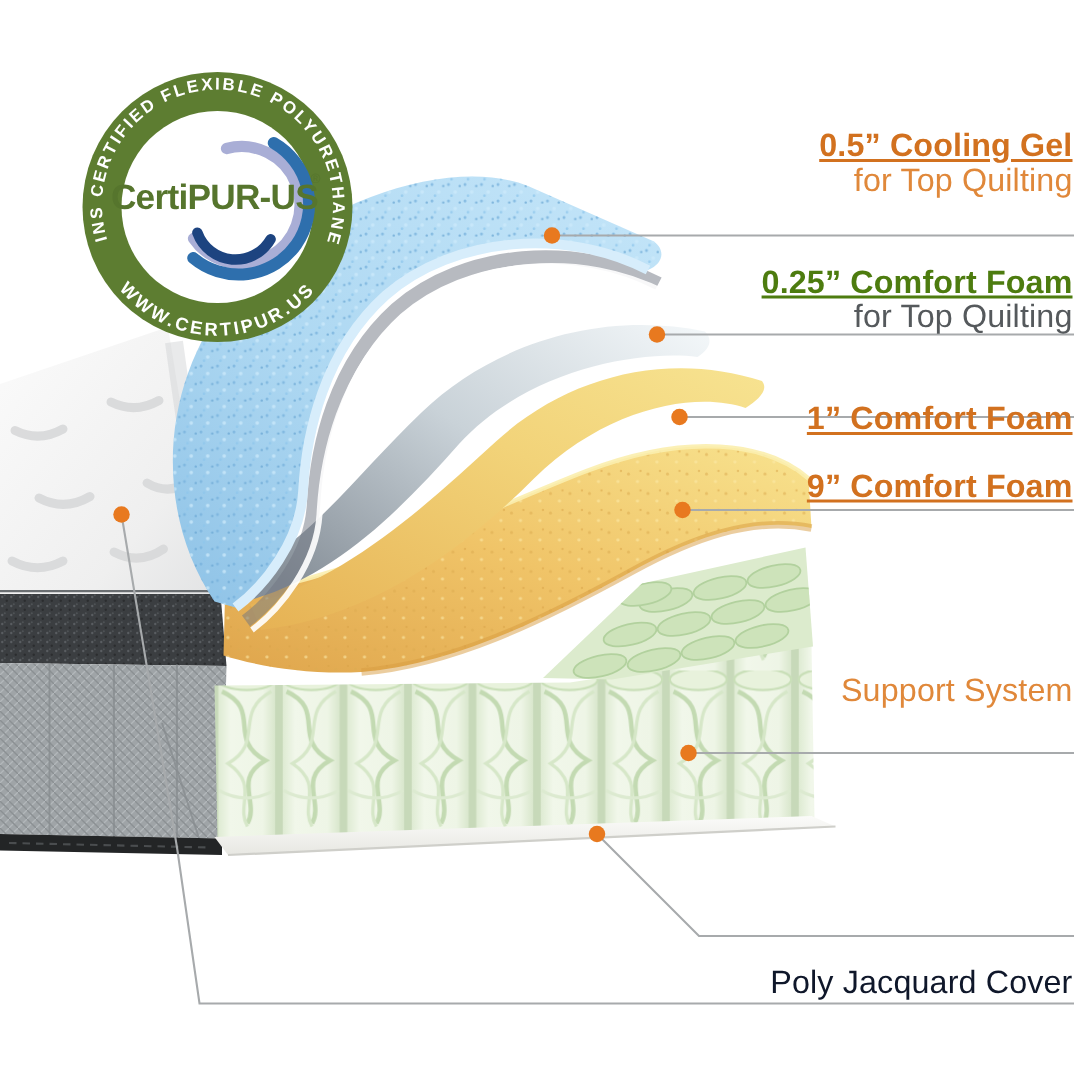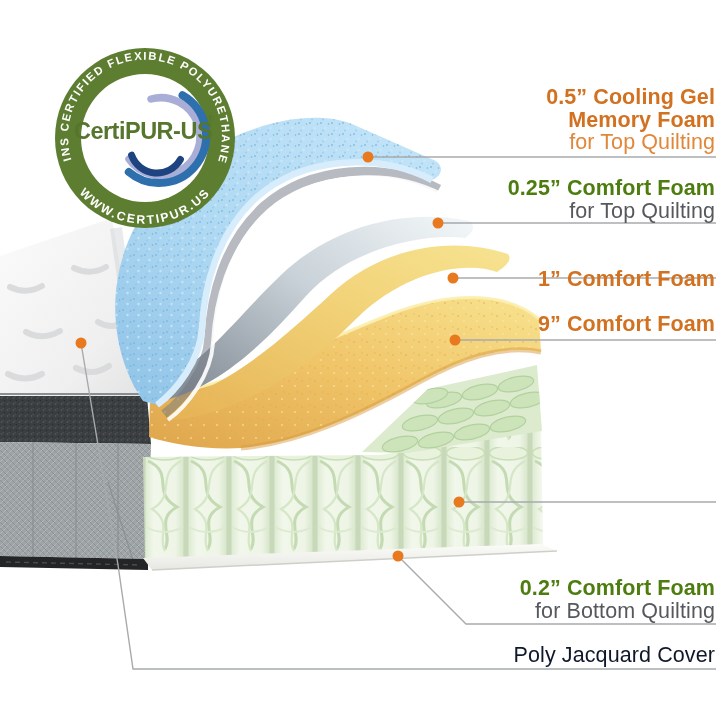--- a/index.html
+++ b/index.html
@@ -3,21 +3,21 @@
 <meta charset="utf-8">
 <title>Mattress Layers Diagram</title>
 <style>
   html,body{margin:0;padding:0;background:#fff;}
   #stage{position:relative;width:720px;height:720px;background:#fff;overflow:hidden;
          font-family:"Liberation Sans", sans-serif;}
   #art{position:absolute;left:0;top:0;}
   .label{position:absolute;right:5px;text-align:right;line-height:22.5px;font-size:21.5px;
          letter-spacing:.1px;white-space:nowrap;}
   .label span{display:block;}
-  .label .b{font-weight:bold;}
+  .label .b{font-weight:bold;text-decoration:underline;}
   .orange .b{color:#d2711f;}
   .orange .r{color:#e0883a;}
   .dark .b{color:#4d7c0f;}
   .dark .r{color:#55595c;}
   .darkreg .r{color:#0f172a;}
 </style>
 </head>
 <body>
 
 <div id="stage">
@@ -206,36 +206,32 @@
   <circle cx="453" cy="278" r="5.5"></circle>
   <circle cx="455" cy="340" r="5.5"></circle>
   <circle cx="459" cy="502" r="5.5"></circle>
   <circle cx="398" cy="556" r="5.5"></circle>
   <circle cx="81" cy="343" r="5.5"></circle>
 </g>
 </svg>
 
 <div class="label orange" style="top:86px">
   <span class="b">0.5” Cooling Gel</span>
-  <span class="b">Memory Foam</span>
   <span class="r">for Top Quilting</span>
 </div>
 <div class="label dark" style="top:177px">
   <span class="b">0.25” Comfort Foam</span>
   <span class="r">for Top Quilting</span>
 </div>
 <div class="label orange" style="top:268px">
   <span class="b">1” Comfort Foam</span>
 </div>
 <div class="label orange" style="top:313px">
   <span class="b">9” Comfort Foam</span>
 </div>
 <div class="label orange" style="top:449px">
-</div>
-<div class="label dark" style="top:577px">
-  <span class="b">0.2” Comfort Foam</span>
-  <span class="r">for Bottom Quilting</span>
+  <span class="r">Support System</span>
 </div>
 <div class="label darkreg" style="top:644px">
   <span class="r">Poly Jacquard Cover</span>
 </div>
 
 </div>
 
 </body></html>

